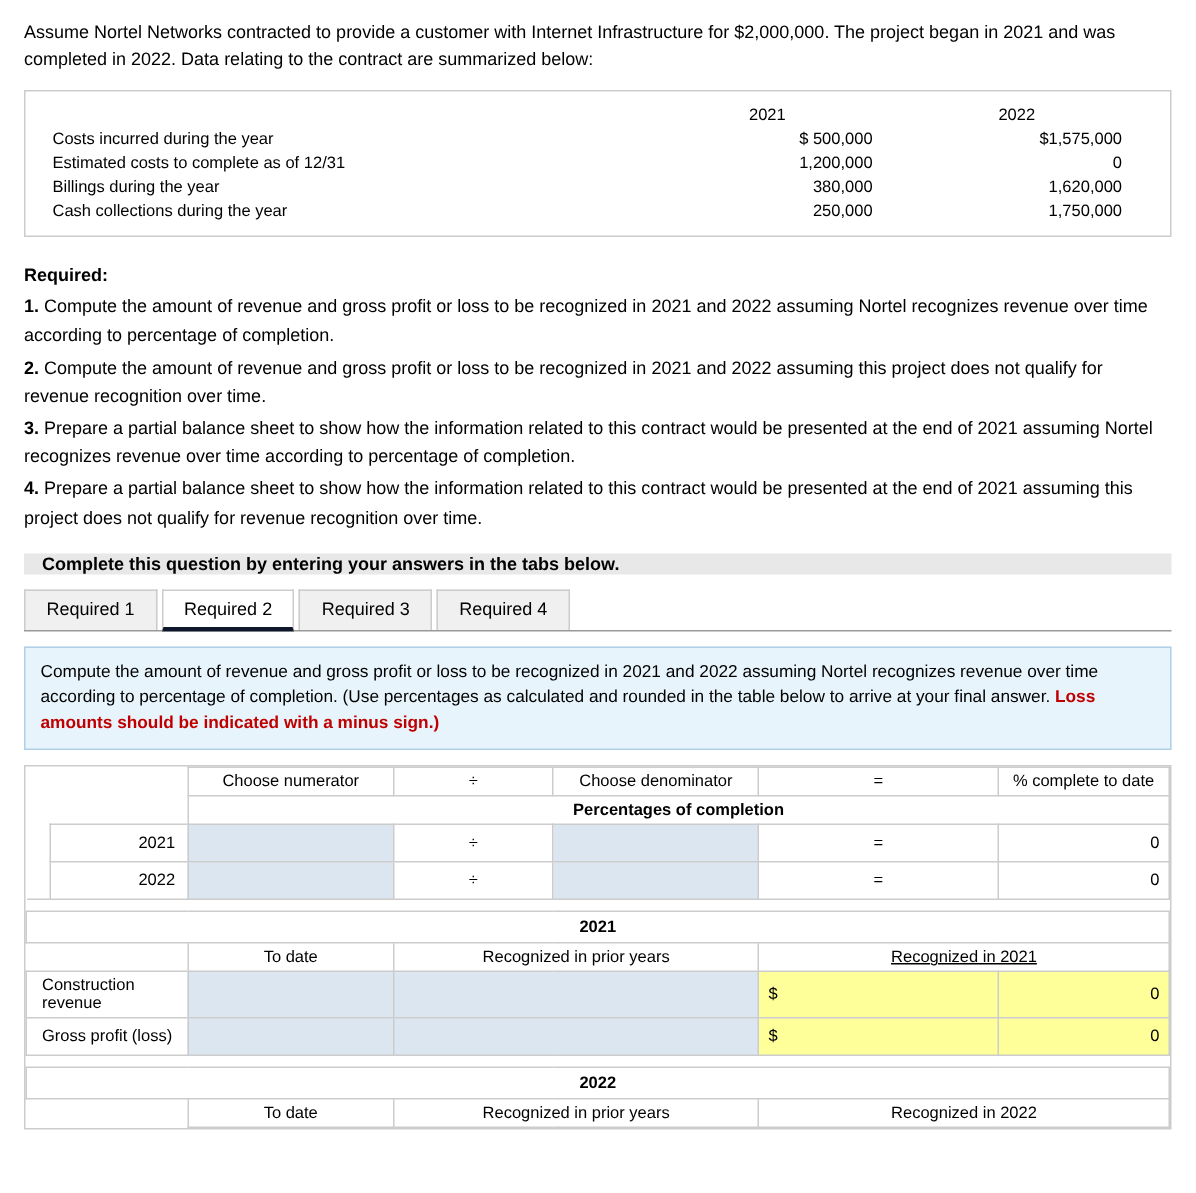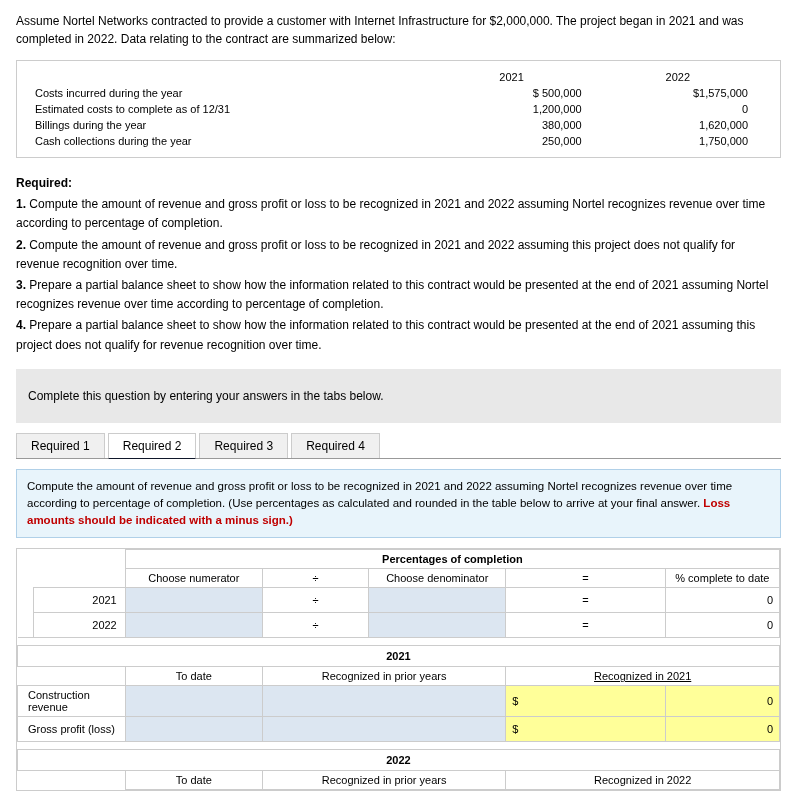--- a/index.html
+++ b/index.html
@@ -58,23 +58,23 @@
       line-height: 1.6;
       margin-bottom: 2px;
     }
 
     .required-section strong {
       font-weight: bold;
     }
 
     .complete-banner {
       background: #e8e8e8;
-      padding: 20px 12px;
-      font-size: 12px;
-      font-weight: normal;
+      padding: 0 12px;
+      font-size: 12px;
+      font-weight: bold;
       margin-bottom: 10px;
     }
 
     .tabs-container {
       display: flex;
       border-bottom: 1px solid #999;
       margin-bottom: 10px;
     }
 
     .tab {
@@ -83,21 +83,21 @@
       cursor: pointer;
       border: 1px solid #ccc;
       border-bottom: none;
       background: #f0f0f0;
       margin-right: 3px;
       color: #000;
     }
 
     .tab.active {
       background: #fff;
-      border-bottom: 1px solid #0f172a;
+      border-bottom: 3px solid #0f172a;
       margin-bottom: -1px;
       font-weight: normal;
     }
 
     .instruction-box {
       background: #e8f4fb;
       border: 1px solid #b0d0e8;
       padding: 8px 10px;
       font-size: 11.5px;
       line-height: 1.5;
@@ -249,33 +249,33 @@
   <div class="instruction-box">
     Compute the amount of revenue and gross profit or loss to be recognized in 2021 and 2022 assuming Nortel recognizes revenue over time according to percentage of completion. (Use percentages as calculated and rounded in the table below to arrive at your final answer. <span class="highlight">Loss amounts should be indicated with a minus sign.)</span>
   </div>
 
   <div class="answer-table-wrapper">
     <table class="answer-table">
 
       <tbody>
           <tr>
         <td colspan="2" style="border:none; background:#fff;"></td>
-        <td colspan="5" class="section-header">Percentages of completion</td>
-      </tr>
-
-      <tr>
-        <td colspan="2" style="border:none; background:#fff;"></td>
         <td class="col-header" style="width:18%">Choose numerator</td>
         <td class="col-header divide-col">÷</td>
         <td class="col-header" style="width:18%">Choose denominator</td>
         <td class="col-header equals-col">=</td>
         <td class="col-header" style="width:15%; text-align:center;">% complete to date</td>
       </tr>
 
       <tr>
+        <td colspan="2" style="border:none; background:#fff;"></td>
+        <td colspan="5" class="section-header">Percentages of completion</td>
+      </tr>
+
+      <tr>
         <td style="width:2%; border:none; background:#fff;"></td>
         <td style="width:12%; text-align:right; padding-right:8px;">2021</td>
         <td class="blue-bg"><input type="text" style=""></td>
         <td class="divide-col white-cell">÷</td>
         <td class="blue-bg"><input type="text" style=""></td>
         <td class="equals-col white-cell">=</td>
         <td class="white-cell zero-value" style="text-align:right; padding-right:6px;">0</td>
       </tr>
 
       <tr>

